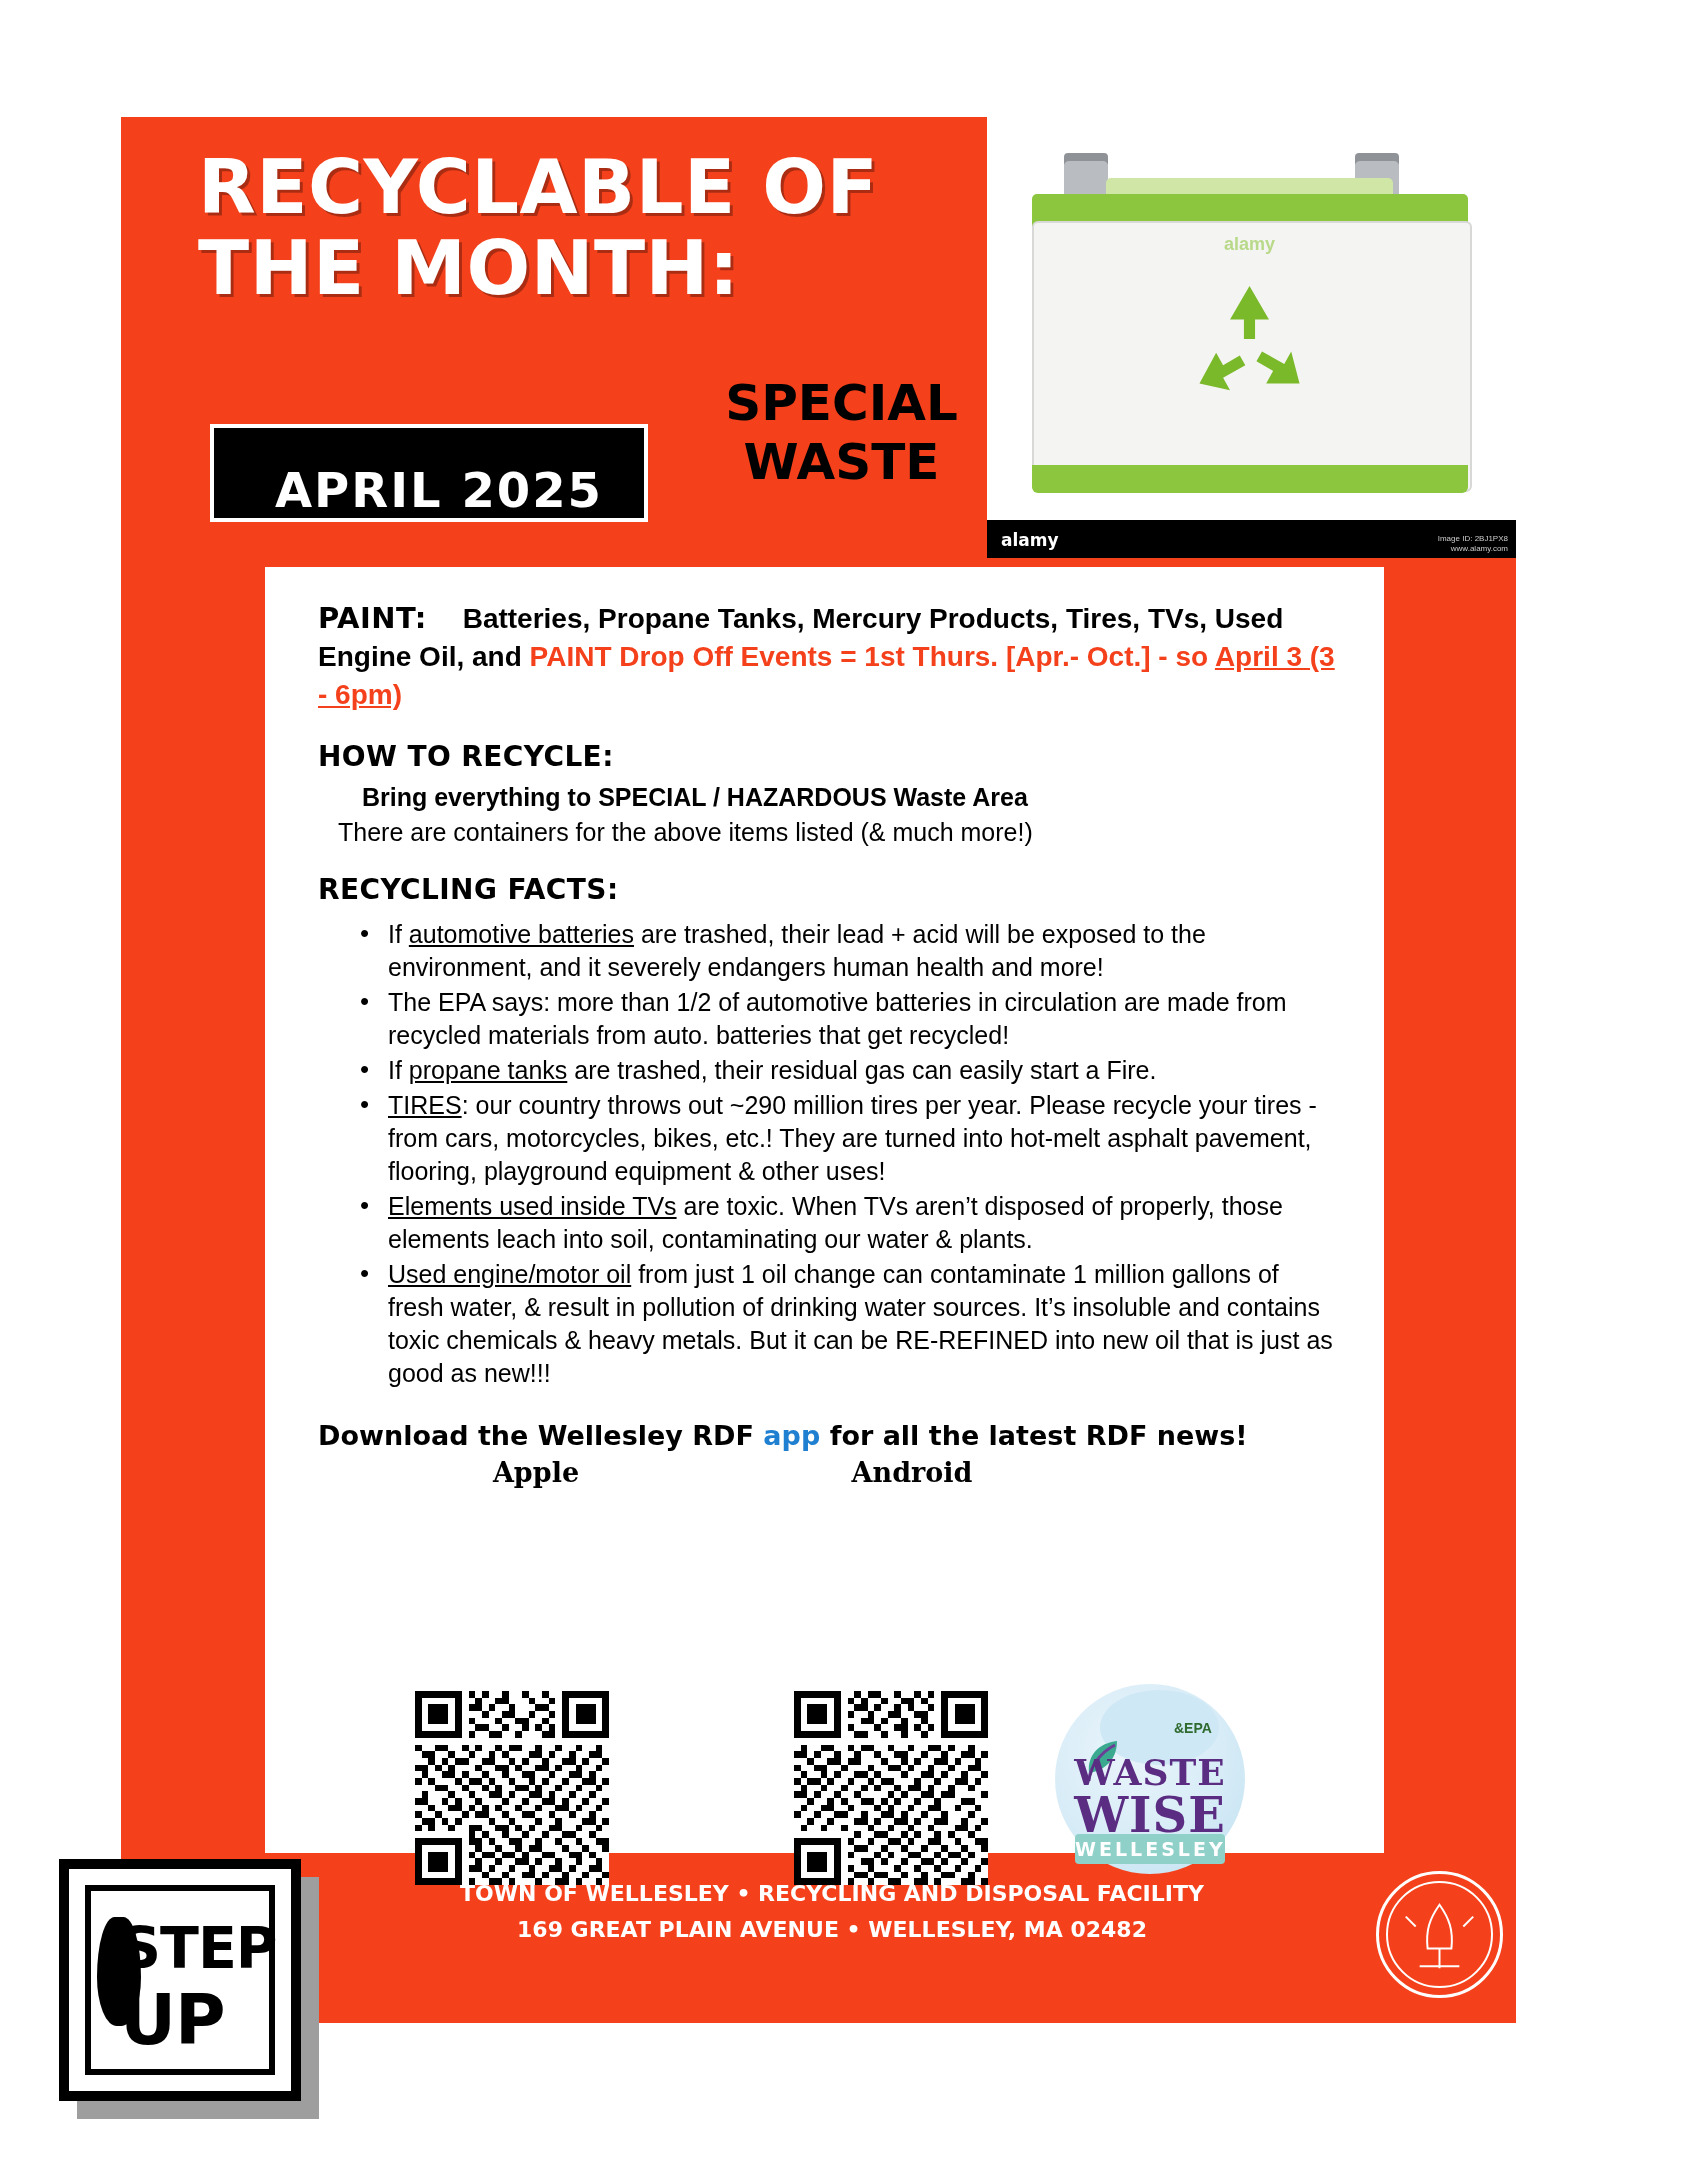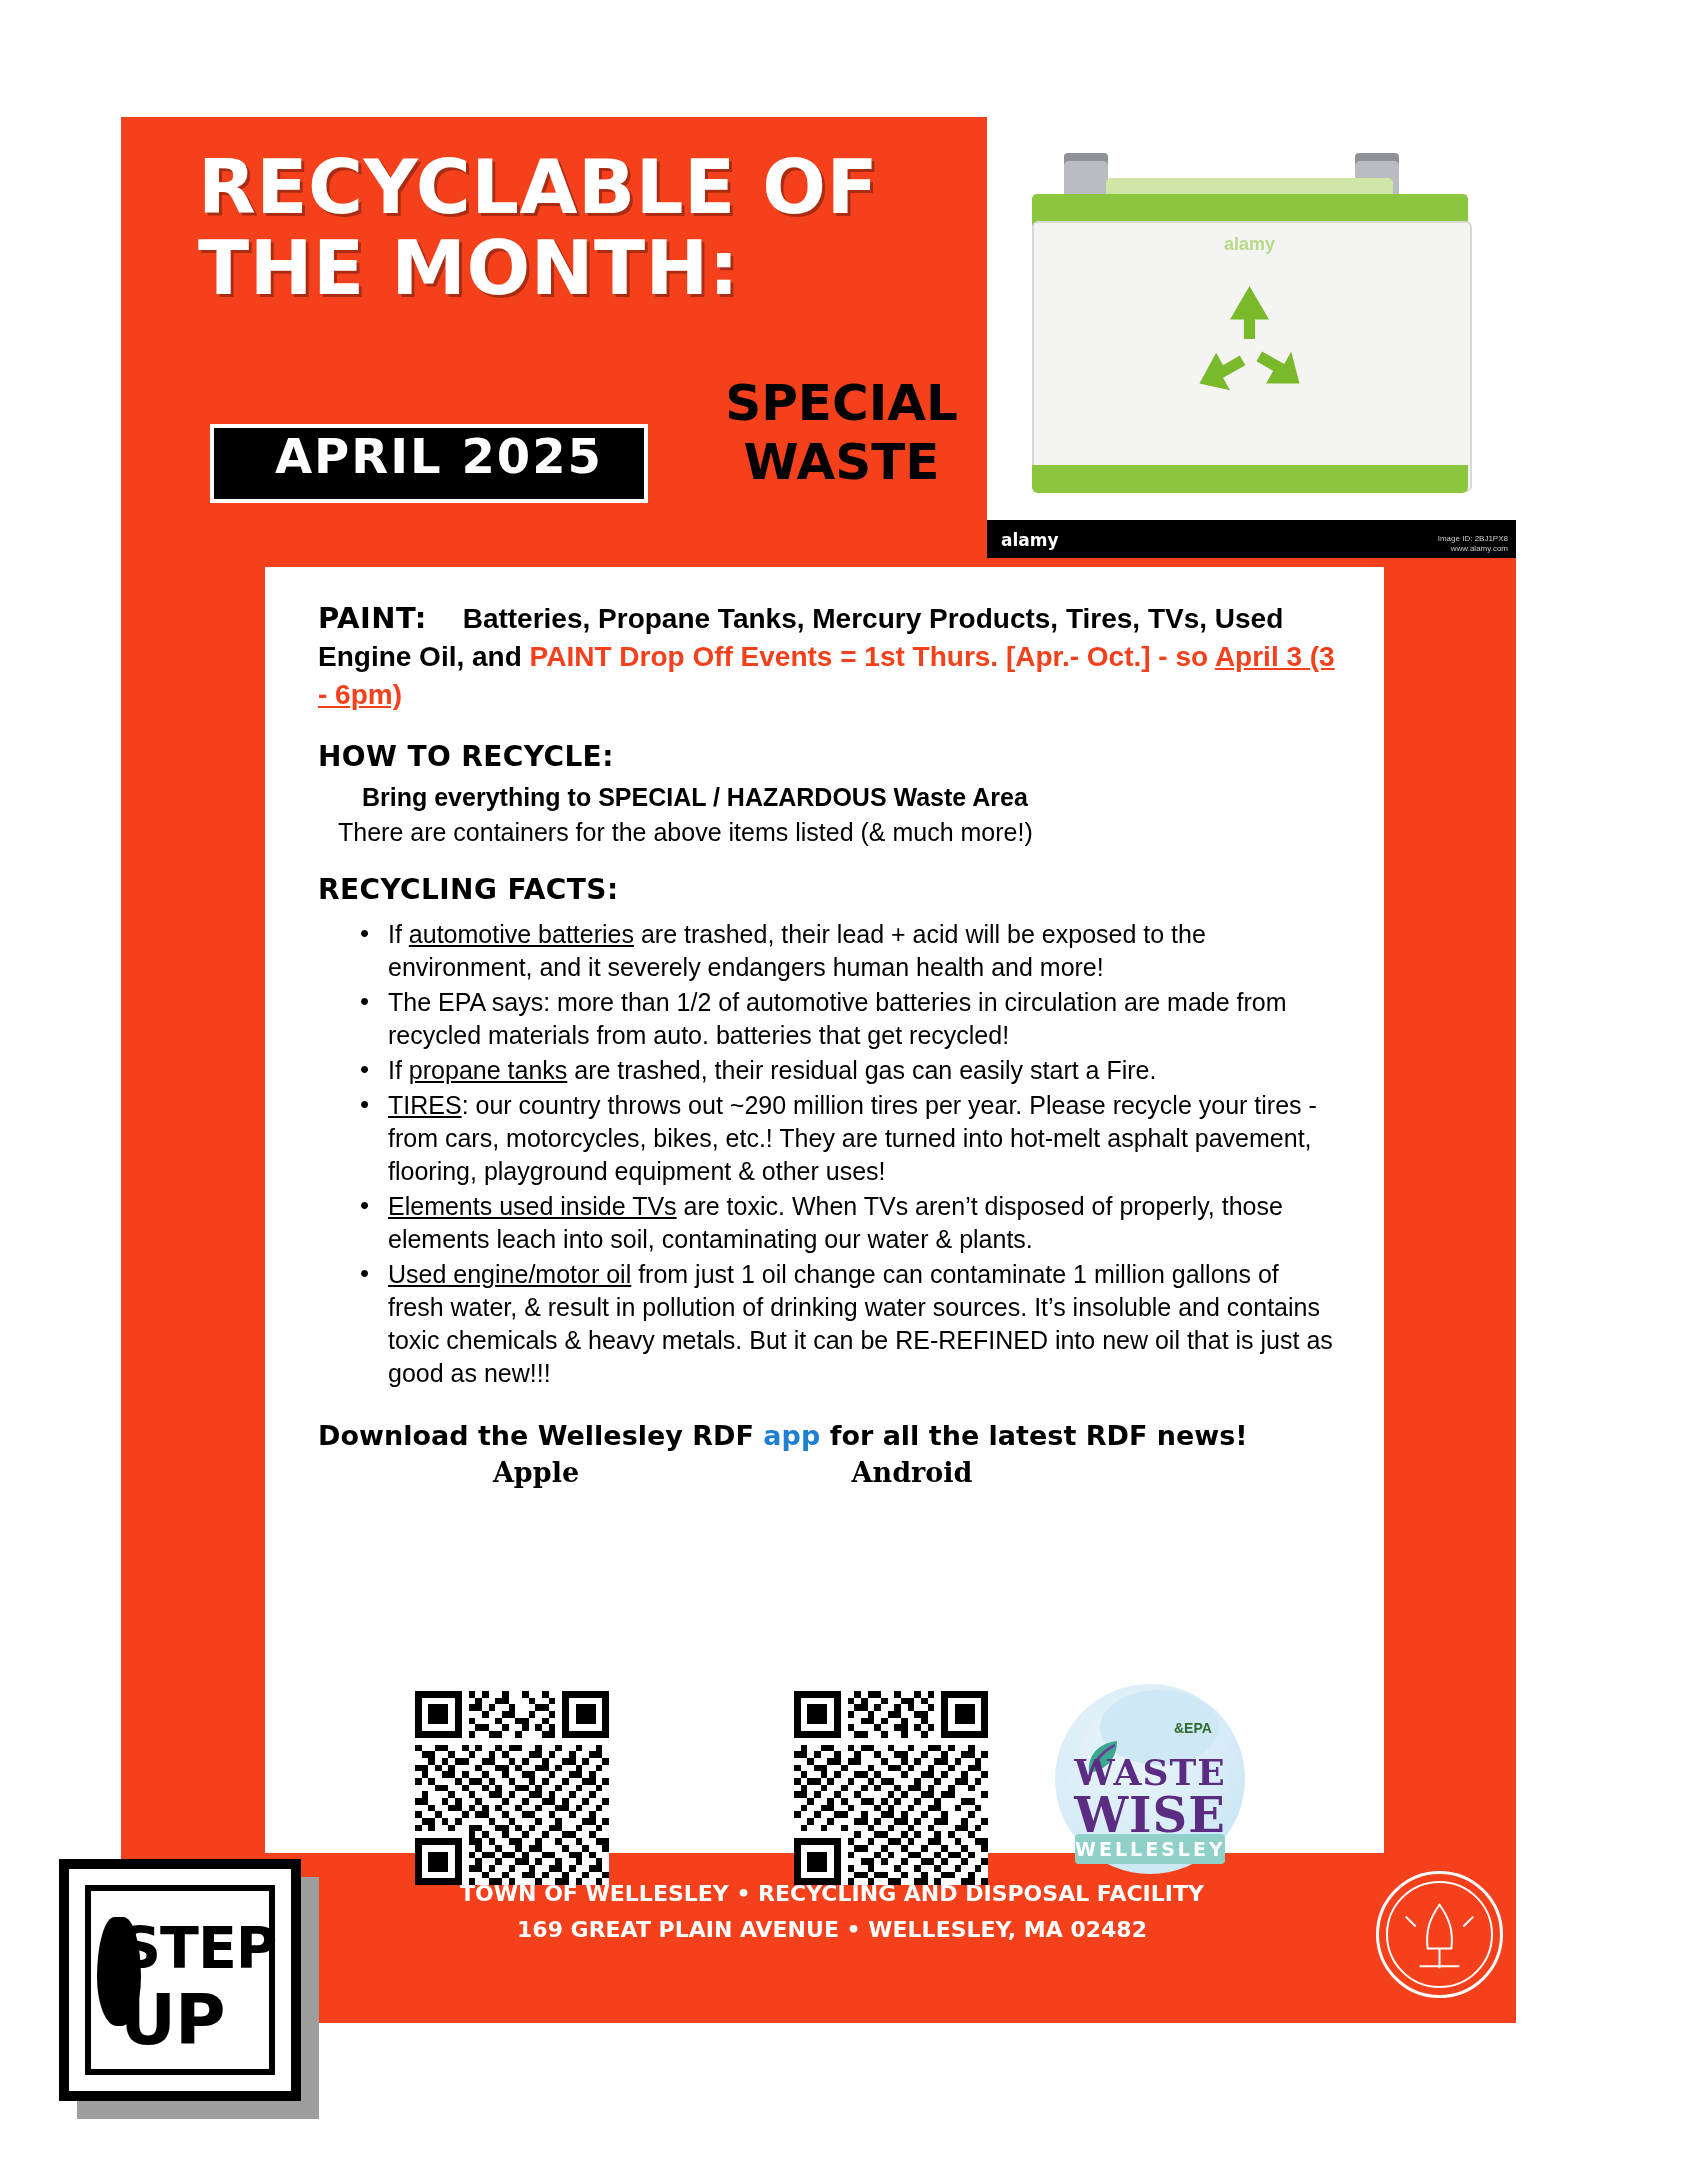--- a/index.html
+++ b/index.html
@@ -62,25 +62,25 @@
     font-weight:bold;
     font-size:50px;
     line-height:59px;
     text-align:center;
     font-family:"DejaVu Sans", sans-serif;
   }
 
   .date-badge {
     position:absolute;
     left:210px; top:424px;
-    width:438px; height:79px;
+    width:438px; height:98px;
     background:#000000;
     border:4px solid #ffffff;
     box-sizing:border-box;
-    display:flex; align-items:flex-start; justify-content:center;padding-left:20px;
+    display:flex; align-items:flex-end; justify-content:center;padding-left:20px;
   }
   .date-badge span {
     color:#ffffff; font-weight:bold; font-size:48px;
     letter-spacing:2px;
     font-family:"DejaVu Sans", sans-serif;
   }
 
   
   .photo {
     position:absolute;

